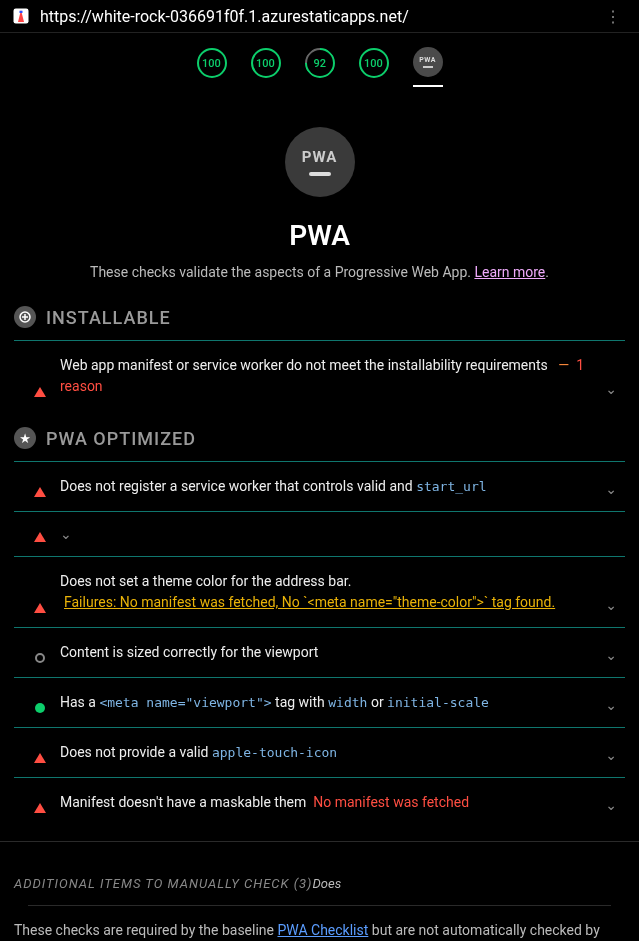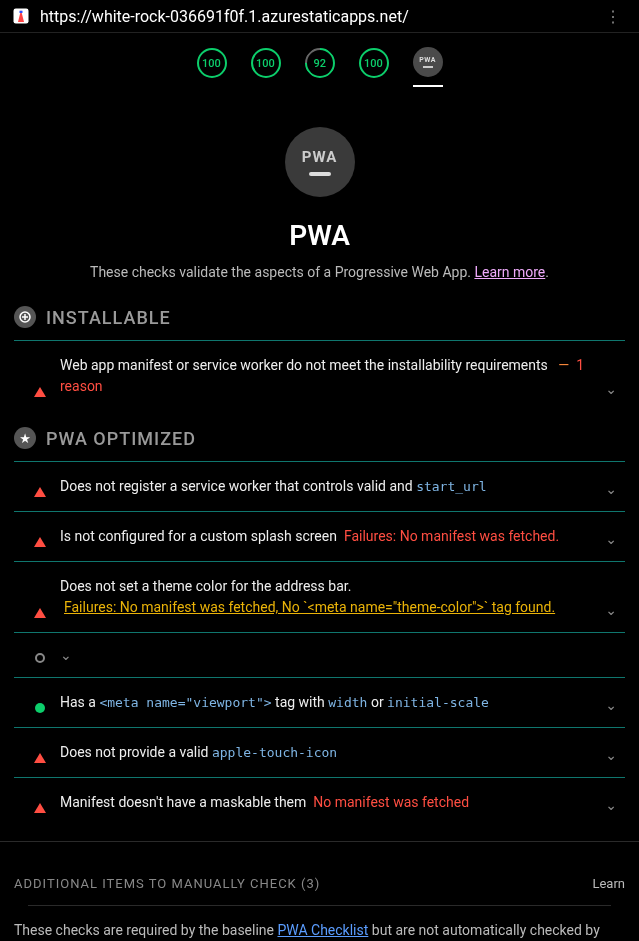--- a/index.html
+++ b/index.html
@@ -195,23 +195,24 @@
     font-size: 14px;
   }
   .orange-dash { color: #ff8b3d; }
   .additional {
     padding: 34px 14px 0;
     border-top: 1px solid #2a2a2a;
     margin-top: 14px;
   }
   .additional-head {
     display: flex;
-    justify-content: space-between;
+    justify-content: flex-start;
     align-items: baseline;
     margin-bottom: 14px;
+    font-style: italic;
   }
   .additional-title {
     color: #888;
     font-size: 13px;
     letter-spacing: 1px;
   }
   .additional-title .count { color: #888; }
   .show-link { color: #bbb; font-size: 13px; cursor: pointer;}
   .additional-desc {
     color: #bbb;
@@ -314,42 +315,41 @@
       <div class="audit-body">
         <span>Does not register a service worker that controls valid and </span><code>start_url</code>
       </div>
       <span class="chev">⌄</span>
     </div>
 
     <div class="audit">
       <div class="status">
           <div class="tri-red"></div>
         </div>
-      <div class="audit-body">
-        <span>Is not configured for a custom splash screen</span>&nbsp;
-        <span class="fail">Failures: No manifest was fetched.</span>
-      </div>
       <span class="chev">⌄</span>
     </div>
 
     <div class="audit">
       <div class="status">
           <div class="tri-red"></div>
         </div>
       <div class="audit-body">
         <span>Does not set a theme color for the address bar.</span>
         <span class="fail-indent">Failures: No manifest was fetched, No `&lt;meta name="theme-color"&gt;` tag found.</span>
       </div>
       <span class="chev">⌄</span>
     </div>
 
     <div class="audit">
       <div class="status">
           <div class="circ-gray"></div>
         </div>
+      <div class="audit-body">
+        <span>Content is sized correctly for the viewport</span>
+      </div>
       <span class="chev">⌄</span>
     </div>
 
     <div class="audit">
       <div class="status">
           <div class="circ-green"></div>
         </div>
       <div class="audit-body">
         <span>Has a </span><code>&lt;meta name="viewport"&gt;</code><span> tag with </span><code>width</code><span> or </span><code>initial-scale</code>
       </div>
@@ -377,21 +377,21 @@
       <span class="chev">⌄</span>
     </div>
   </div>
 
   <div class="additional">
     <div class="additional-head">
       <div class="additional-title">
         <span>ADDITIONAL ITEMS TO MANUALLY CHECK</span>
         <span class="count">(3)</span>
       </div>
-      <span class="show-link">Learn</span>
+      <span class="show-link">Does</span>
     </div>
     <div class="border-line"></div>
     <p class="additional-desc" style="padding-top:14px">
       <span>These checks are required by the baseline </span><a>PWA Checklist</a><span> but are not automatically checked by Lighthouse. They do not affect your score but it's important that you verify them manually.</span>
     </p>
   </div>
 
 </div>
 
 </body></html>

